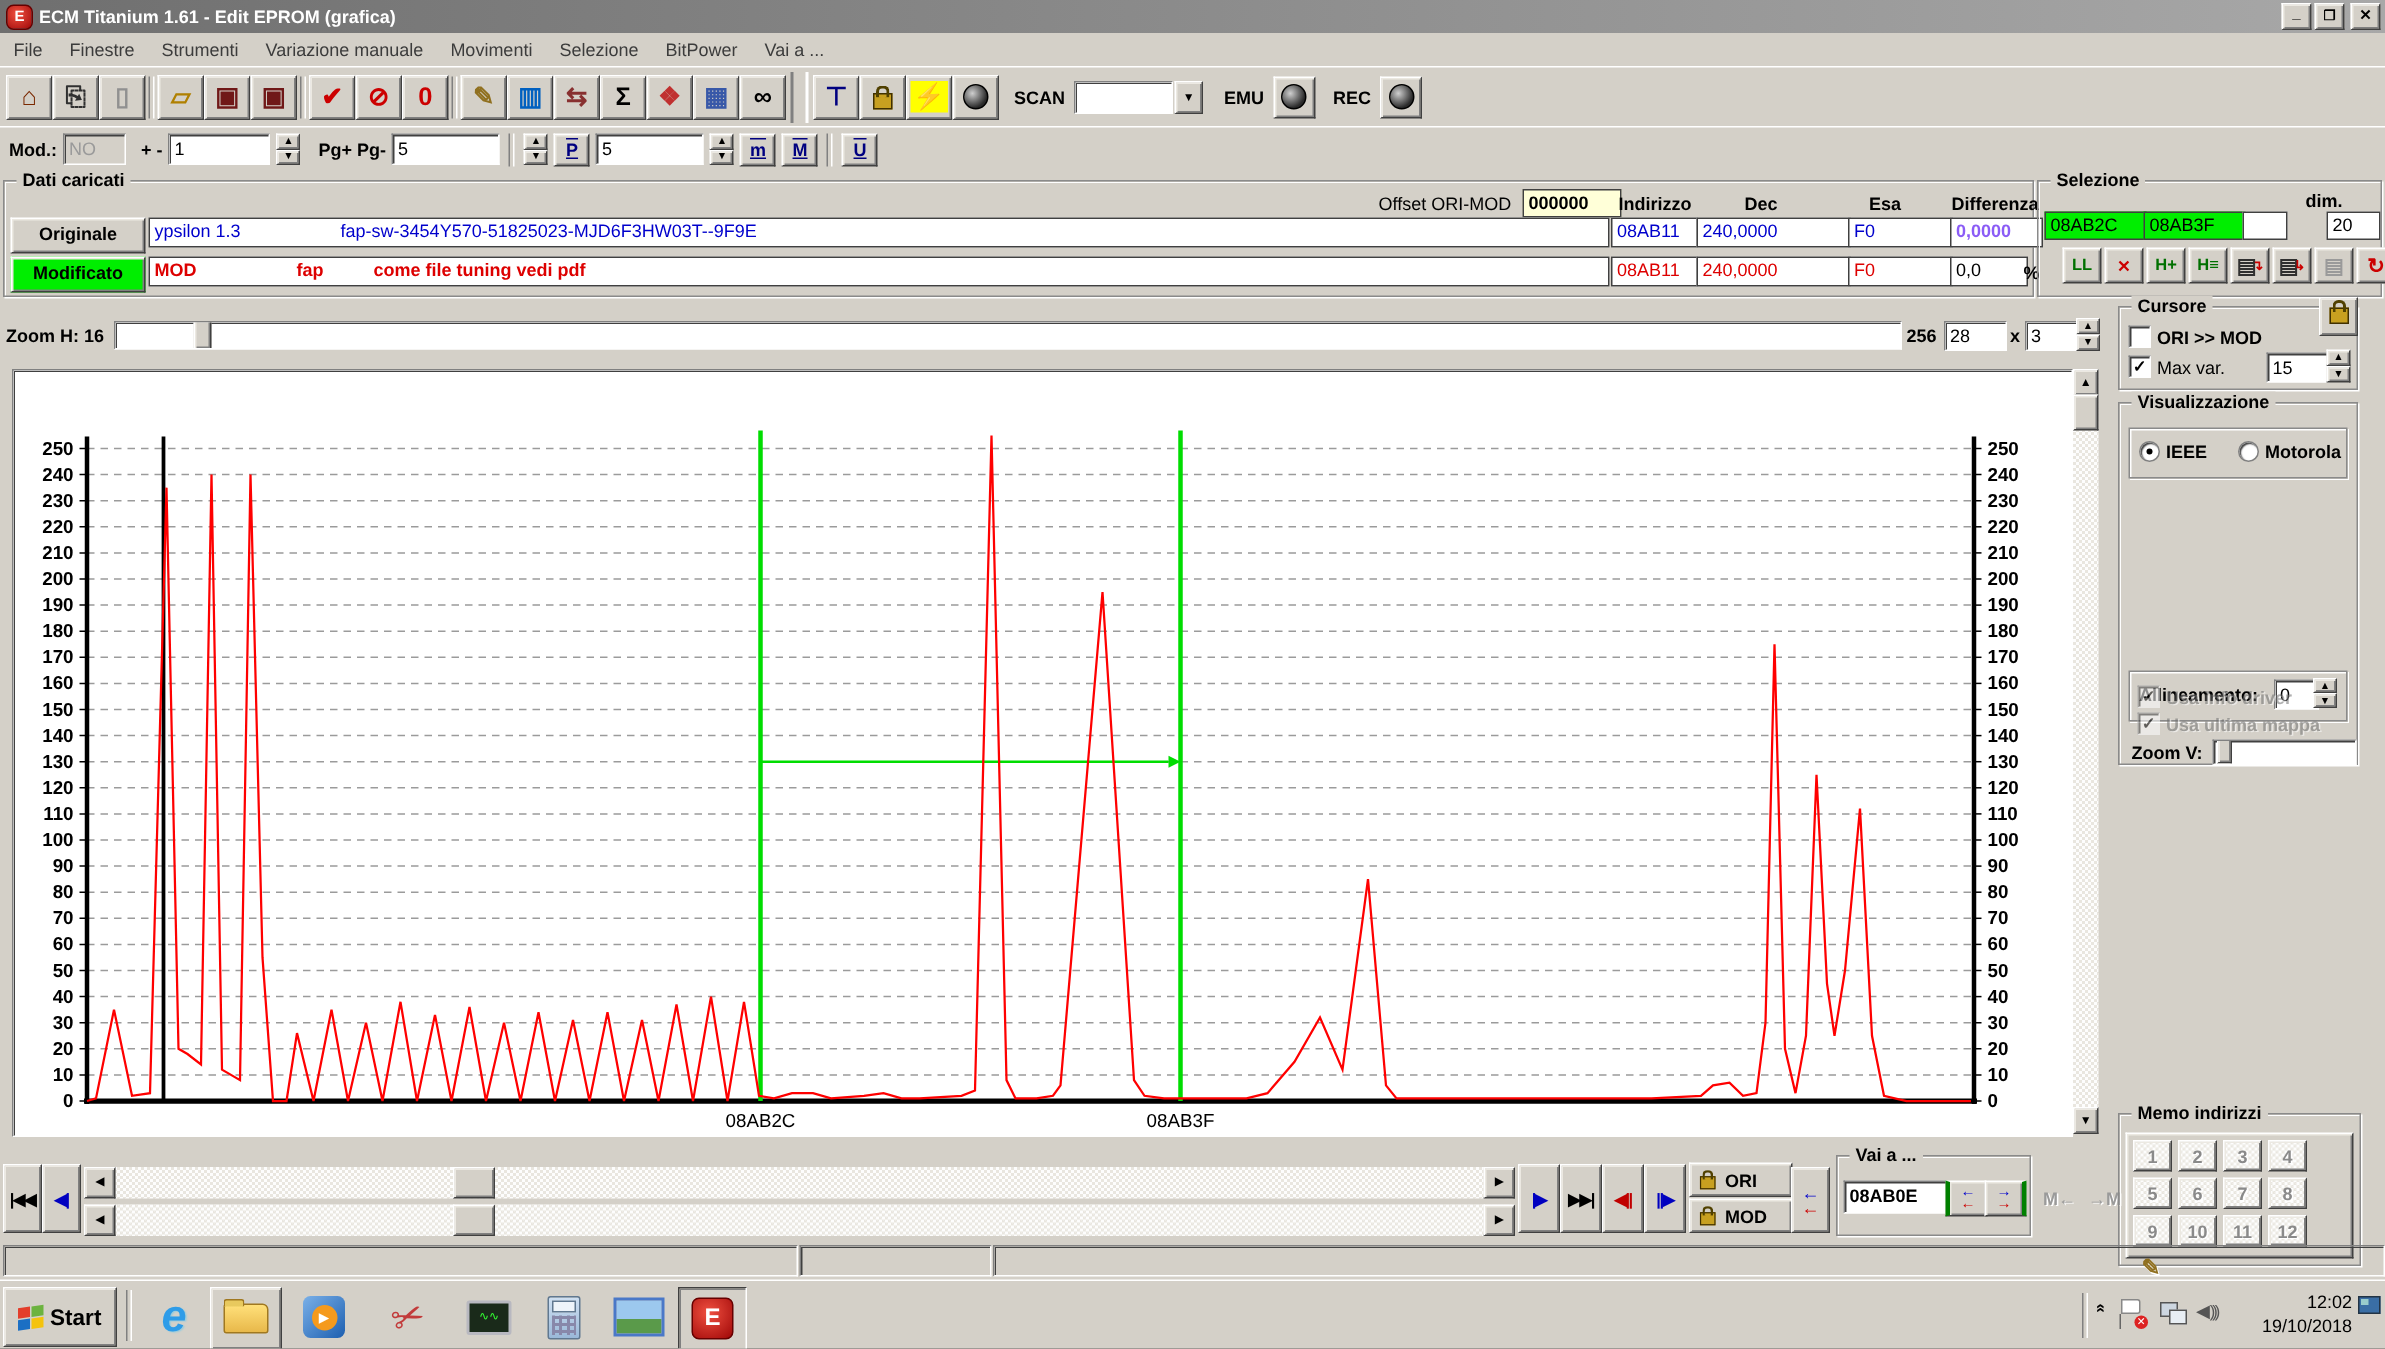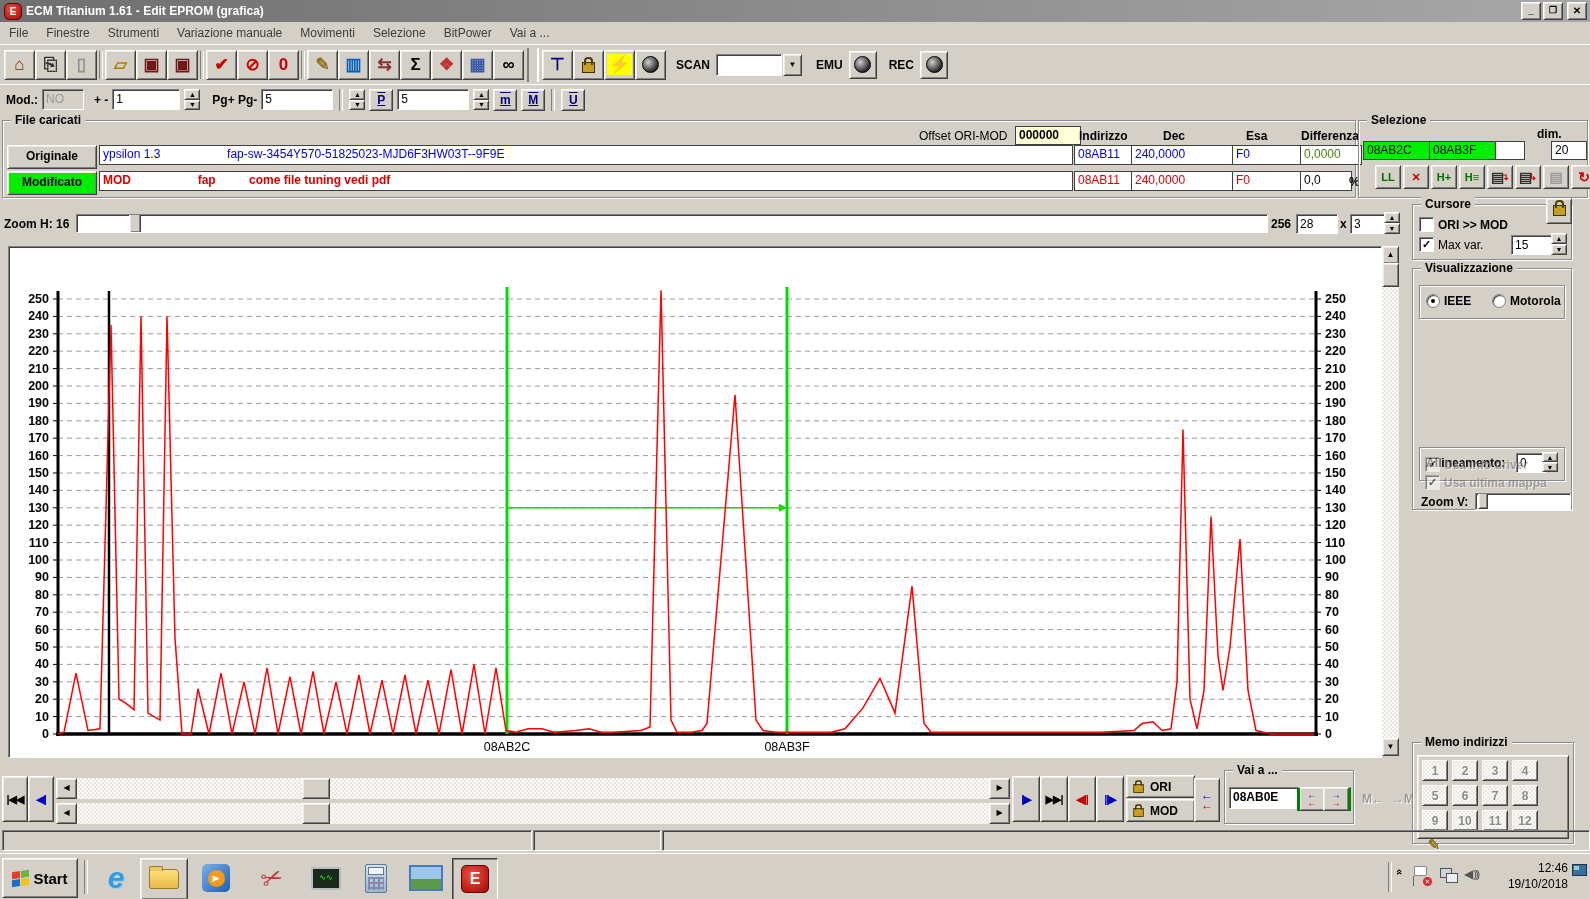--- a/index.html
+++ b/index.html
@@ -169,34 +169,34 @@
         <div class="raised">▲</div>
         <div class="raised">▼</div>
       </div>
     <div class="raised tbtn" style="width:22px;height:20px;font-size:12px;color:#000080;font-weight:bold;text-decoration:underline overline;">m</div>
     <div class="raised tbtn" style="width:22px;height:20px;font-size:12px;color:#000080;font-weight:bold;text-decoration:underline overline;">M</div>
     <div class="sep" style="height:22px"></div>
     <div class="raised tbtn" style="width:22px;height:20px;font-size:12px;color:#000080;font-weight:bold;text-decoration:underline overline;">U</div>
   </div>
 
   <div class="abs groupbox" style="left:2px;top:120px;width:1352px;height:76px;">
-    <span class="legend">File caricati</span>
+    <span class="legend">Dati caricati</span>
     <span class="abs" style="left:916px;top:8px;">Offset ORI-MOD</span>
     <div class="abs thinfield" style="left:1012px;top:5px;width:58px;height:15px;background:#ffffd8;font-weight:bold;">000000</div>
     <span class="abs" style="left:1076px;top:8px;font-weight:bold">Indirizzo</span>
     <span class="abs" style="left:1160px;top:8px;font-weight:bold">Dec</span>
     <span class="abs" style="left:1243px;top:8px;font-weight:bold">Esa</span>
     <span class="abs" style="left:1298px;top:8px;font-weight:bold">Differenza</span>
 
     <div class="abs raised" style="left:4px;top:24px;width:88px;height:22px;text-align:center;font-weight:bold;line-height:20px;">Originale</div>
     <div class="abs thinfield" style="left:96px;top:24px;width:966px;height:16px;color:#0000cc;">ypsilon 1.3                    fap-sw-3454Y570-51825023-MJD6F3HW03T--9F9E</div>
     <div class="abs thinfield" style="left:1071px;top:24px;width:50px;height:16px;color:#0000cc;">08AB11</div>
     <div class="abs thinfield" style="left:1128px;top:24px;width:95px;height:16px;color:#0000cc;">240,0000</div>
     <div class="abs thinfield" style="left:1229px;top:24px;width:62px;height:16px;color:#0000cc;">F0</div>
-    <div class="abs thinfield" style="left:1297px;top:24px;width:54px;height:16px;color:#4d7c0f;">0,0000</div>
+    <div class="abs thinfield" style="left:1297px;top:24px;width:54px;height:16px;color:#8b5cf6;font-weight:bold;">0,0000</div>
 
     <div class="abs raised" style="left:4px;top:50px;width:88px;height:22px;text-align:center;font-weight:bold;line-height:20px;background:#00ee00;">Modificato</div>
     <div class="abs thinfield" style="left:96px;top:50px;width:966px;height:16px;color:#dd0000;font-weight:bold;">MOD                    fap          come file tuning vedi pdf</div>
     <div class="abs thinfield" style="left:1071px;top:50px;width:50px;height:16px;color:#dd0000;">08AB11</div>
     <div class="abs thinfield" style="left:1128px;top:50px;width:95px;height:16px;color:#dd0000;">240,0000</div>
     <div class="abs thinfield" style="left:1229px;top:50px;width:62px;height:16px;color:#dd0000;">F0</div>
     <div class="abs thinfield" style="left:1297px;top:50px;width:44px;height:16px;">0,0</div>
     <span class="abs" style="left:1346px;top:54px;font-weight:bold;">%</span>
   </div>
 
@@ -583,21 +583,21 @@
       <div style="position:absolute;right:-2px;bottom:0;width:9px;height:9px;border-radius:50%;background:#d22;color:#fff;font-size:7px;line-height:9px;text-align:center;">✕</div>
     </div>
     <div class="abs" style="left:1440px;top:14px;width:18px;height:16px;">
       <div style="position:absolute;left:0;top:0;width:10px;height:8px;border:1px solid #555;background:#cdd6e0;"></div>
       <div style="position:absolute;left:6px;top:5px;width:10px;height:8px;border:1px solid #555;background:#e8eef4;"></div>
     </div>
     <div class="abs" style="left:1464px;top:13px;width:20px;height:18px;color:#555;">
       <span style="font-size:12px;">◀</span><span style="font-size:11px;letter-spacing:-2px;">)))</span>
     </div>
     <div class="abs" style="left:1496px;top:6px;width:72px;height:34px;text-align:right;line-height:16px;">
-      <div>12:46</div>
+      <div>12:02</div>
       <div>19/10/2018</div>
     </div>
     <div class="abs" style="left:1572px;top:10px;width:16px;height:24px;">
       <div style="width:13px;height:10px;background:#3a6ea5;border:1px solid #234;">
           <div style="width:5px;height:4px;background:#9cc;margin:1px;"></div>
         </div>
     </div>
   </div>
 
 </div>

